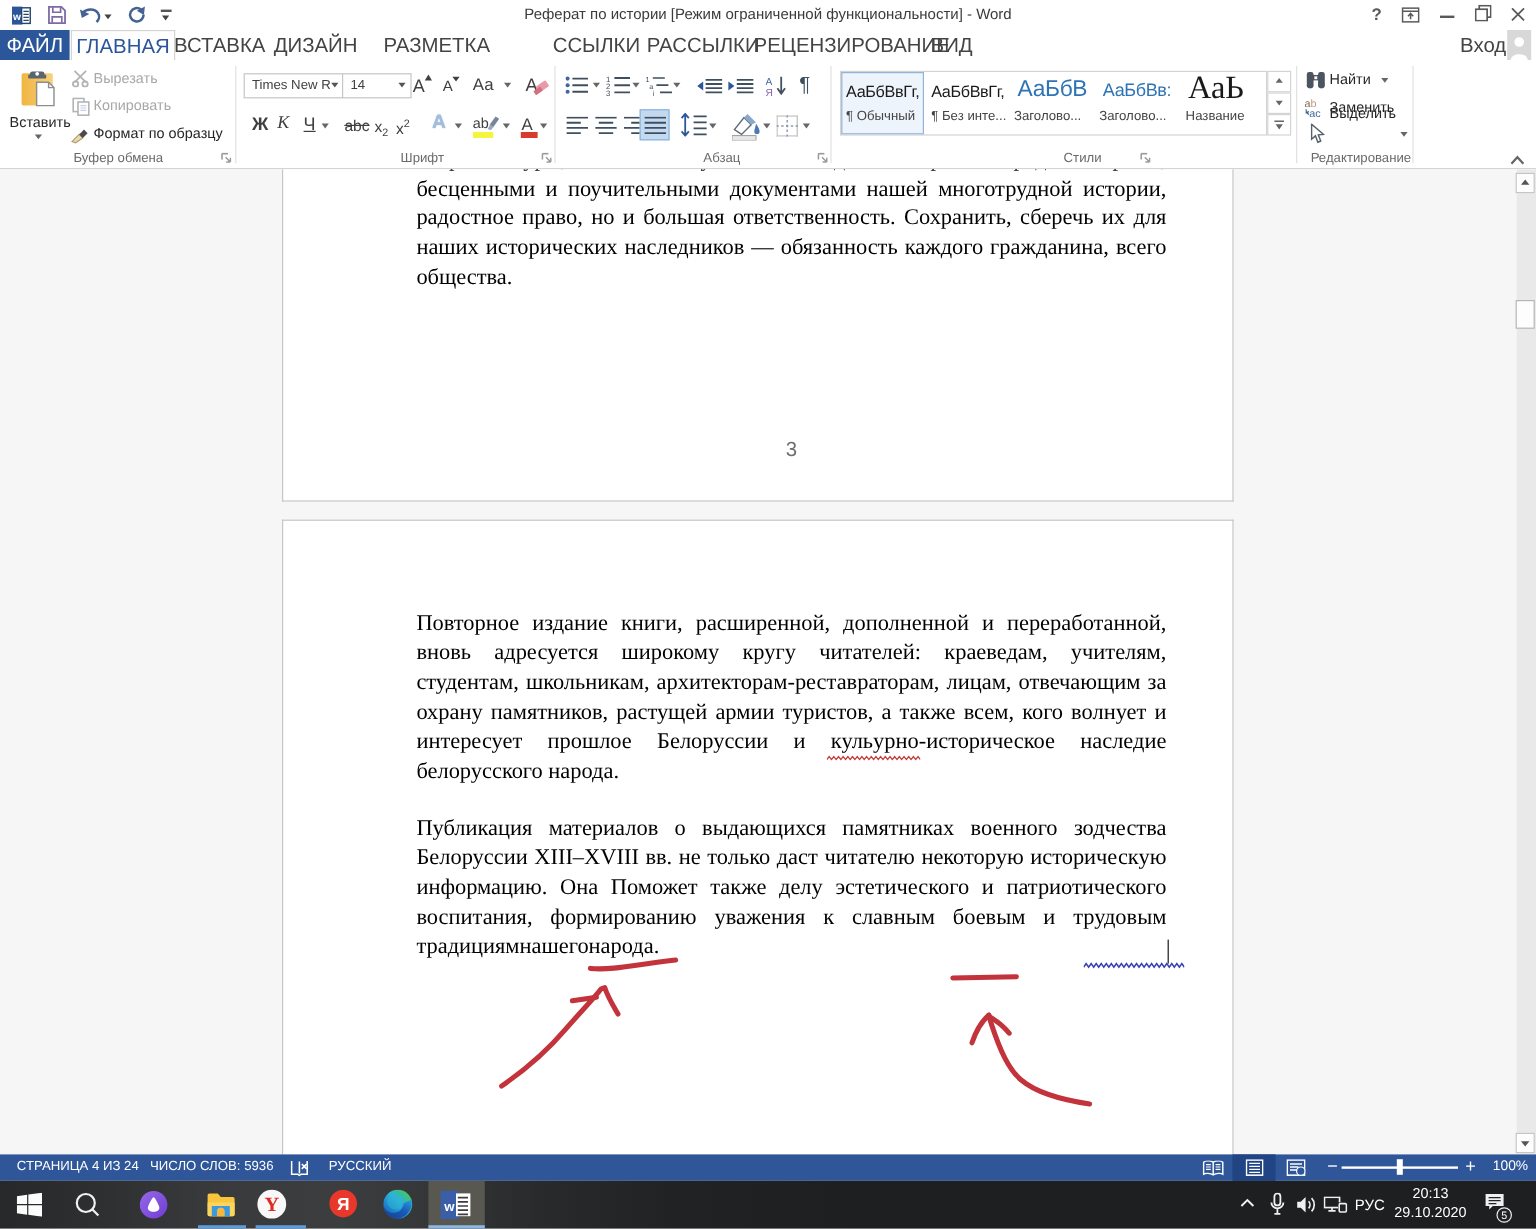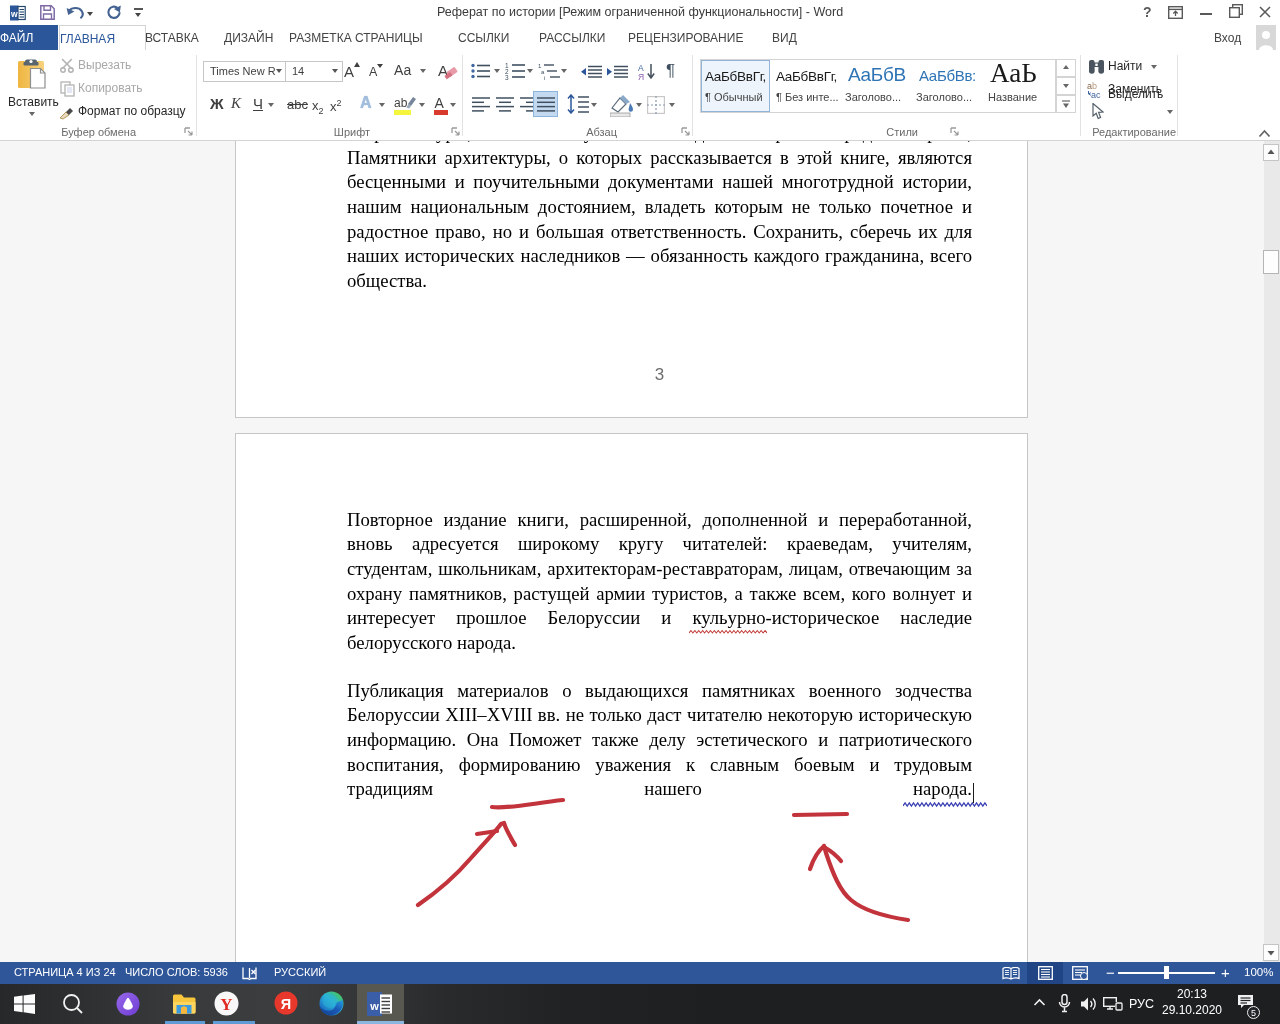--- a/index.html
+++ b/index.html
@@ -4,21 +4,21 @@
 html,body{width:1280px;height:1024px;overflow:hidden}
 body{font-family:"Liberation Sans",sans-serif;position:relative;background:#fff}
 .abs{position:absolute}
 svg{display:block}
 
 #titlebar{position:absolute;left:0;top:0;width:1280px;height:25px;background:#fff}
 #title-text{position:absolute;top:5px;left:0;width:1280px;text-align:center;font-size:12.5px;color:#3b3b3b}
 .tbtn{position:absolute;top:0;color:#595959;font-size:13px}
 
 #tabrow{position:absolute;left:0;top:25px;width:1280px;height:25px;background:#fff}
-.tab{position:absolute;top:0;height:25px;line-height:26px;font-size:12px;color:#444;}
+.tab{position:absolute;top:0;height:25px;line-height:26px;font-size:17px;color:#444;text-align:center}
 #tab-file{left:0;width:58px;background:#2b579a;color:#fff}
 #tab-active{left:59px;width:87px;background:#fff;border:1px solid #d4d4d4;border-bottom:none;color:#2b579a}
 
 #ribbon{position:absolute;left:0;top:50px;width:1280px;height:91px;background:#fff;border-bottom:1px solid #d4d4d4}
 .rdiv{position:absolute;top:5px;height:81px;width:1px;background:#e2e2e2}
 .glabel{position:absolute;top:76px;height:14px;font-size:11px;color:#6a6a6a;text-align:right;white-space:nowrap}
 .btxt{font-size:12px;color:#262626;white-space:nowrap;position:absolute}
 .gtxt{font-size:12px;color:#a8a8a8;white-space:nowrap;position:absolute}
 .dar{display:inline-block;width:0;height:0;border-left:3px solid transparent;border-right:3px solid transparent;border-top:4px solid #666}
 .drop{position:absolute;line-height:0;font-size:0}
@@ -387,42 +387,40 @@
   <svg class="abs" style="left:1258px;top:79px" width="13" height="9" viewBox="0 0 13 9">
       <path d="M1.5 7.5 L6.5 2 L11.5 7.5" fill="none" stroke="#666" stroke-width="1.8"></path>
     </svg>
 </div>
 
 <div id="docarea">
   <div class="page" style="left:235px;top:-10px;width:793px;height:287px;border-top:none"></div>
   <div class="page" style="left:235px;top:292px;width:793px;height:540px;border-bottom:none"></div>
   <div class="dtext jl" style="position:absolute;left:347px;top:-19.85px;width:625px;height:24.6px;overflow:hidden">и архитектуры, помогают глубже понять далекое прошлое родной страны,</div>
   <div class="dtext" style="position:absolute;left:347px;top:4.75px;width:625px">
-    <div class="jl">Памятники архитектуры, о которых рассказывается в этой книге, являются</div>
     <div class="jl">бесценными и поучительными документами нашей многотрудной истории,</div>
-    <div class="jl">нашим национальным достоянием, владеть которым не только почетное и</div>
     <div class="jl">радостное право, но и большая ответственность. Сохранить, сберечь их для</div>
     <div class="jl">наших исторических наследников — обязанность каждого гражданина, всего</div>
     <div>общества.</div>
   </div>
   <div style="position:absolute;left:347px;top:225px;width:625px;text-align:center;color:#6e6e6e;font-size:17px;line-height:17px;font-family:'Liberation Sans',sans-serif">3</div>
   <div class="dtext" style="position:absolute;left:347px;top:366.75px;width:625px">
     <div class="jl">Повторное издание книги, расширенной, дополненной и переработанной,</div>
     <div class="jl">вновь адресуется широкому кругу читателей: краеведам, учителям,</div>
     <div class="jl">студентам, школьникам, архитекторам-реставраторам, лицам, отвечающим за</div>
     <div class="jl">охрану памятников, растущей армии туристов, а также всем, кого волнует и</div>
     <div class="jl">интересует прошлое Белоруссии и кульурно-историческое наследие</div>
     <div>белорусского народа.</div>
   </div>
   <div class="dtext" style="position:absolute;left:347px;top:537.75px;width:625px">
     <div class="jl">Публикация материалов о выдающихся памятниках военного зодчества</div>
     <div class="jl">Белоруссии XIII–XVIII вв. не только даст читателю некоторую историческую</div>
     <div class="jl">информацию. Она Поможет также делу эстетического и патриотического</div>
     <div class="jl">воспитания, формированию уважения к славным боевым и трудовым</div>
-    <div style="display:flex;justify-content:space-between">
+    <div style="display:flex;">
         <span>традициям</span>
         <span>нашего</span>
         <span>народа.</span>
       </div>
   </div>
   <div class="abs" style="left:973px;top:642px;width:1.4px;height:20px;background:#1a1a1a"></div>
   <svg class="abs" style="left:689px;top:488px" width="78" height="6" viewBox="0 0 80 6">
       <path d="M0 4 l2 -2.5 l2 2.5 l2 -2.5 l2 2.5 l2 -2.5 l2 2.5 l2 -2.5 l2 2.5 l2 -2.5 l2 2.5 l2 -2.5 l2 2.5 l2 -2.5 l2 2.5 l2 -2.5 l2 2.5 l2 -2.5 l2 2.5 l2 -2.5 l2 2.5 l2 -2.5 l2 2.5 l2 -2.5 l2 2.5 l2 -2.5 l2 2.5 l2 -2.5 l2 2.5 l2 -2.5 l2 2.5 l2 -2.5 l2 2.5 l2 -2.5 l2 2.5 l2 -2.5 l2 2.5 l2 -2.5 l2 2.5 l2 -2.5 l2 2.5" fill="none" stroke="#c23b35" stroke-width="1.1"></path>
     </svg>
   <svg class="abs" style="left:903px;top:660px" width="84" height="7" viewBox="0 0 84 7">

